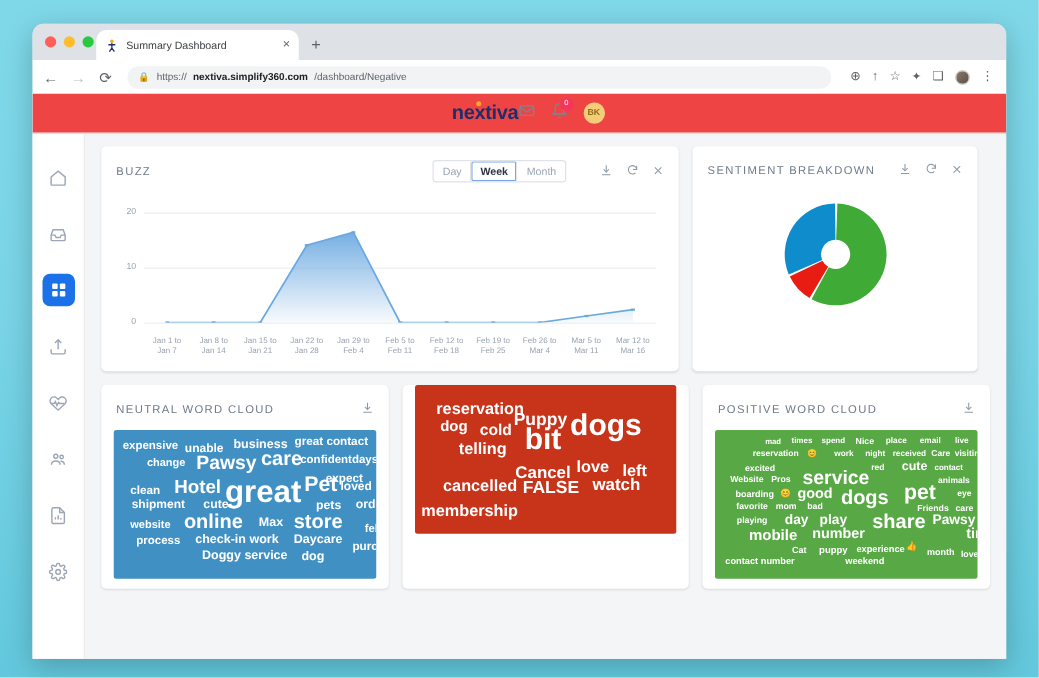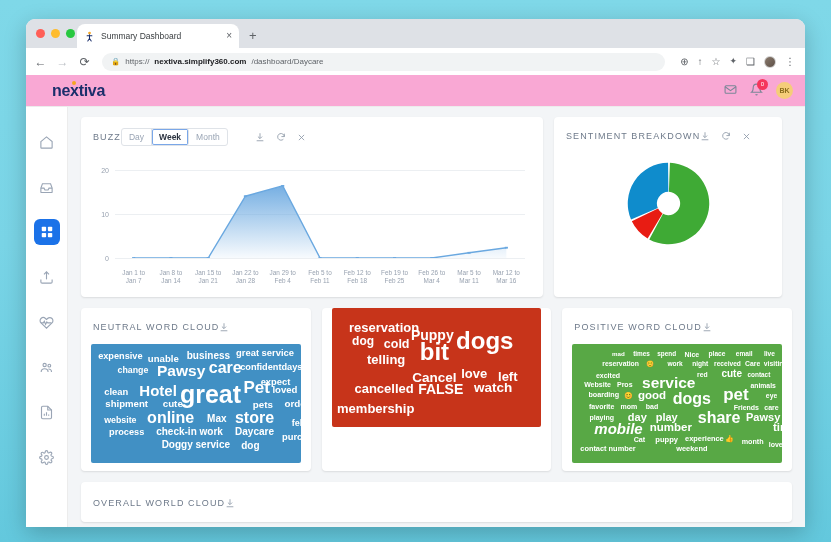--- a/index.html
+++ b/index.html
@@ -62,22 +62,22 @@
   .oi.puzzle { font-size: 9px; }
   .avatar-chrome {
     width: 12px; height: 12px; border-radius:50%;
     background: linear-gradient(135deg,#8a7a6d,#5d5047);
     border: 1px solid #d0d0d0;
   }
 
   
   .app { background:#fff; height: 452px; position:relative; }
   .appbar {
-    height: 32px; background:#f9a8d4; display:flex; align-items:center;
-    justify-content: space-between; padding: 0 12px 0 26px;
+    height: 32px; background:#ef4444; display:flex; align-items:center;
+    justify-content: center; padding: 0 12px 0 26px;
     border-bottom: 1px solid #ececec;
   }
   .logo { font-size: 16px; font-weight: bold; color:#1b2f6b; letter-spacing:-.3px; position:relative; }
   .logo .dotx {
     position:absolute; width:4px; height:4px; border-radius:50%;
     background:#f5a623; left: 20px; top: -1px;
   }
   .appbar-right { display:flex; align-items:center; gap:13px; }
   .ic { color:#7a8697; line-height:1; }
   .bell-wrap { position:relative; }
@@ -110,21 +110,21 @@
   .content {
     position:absolute; left:42px; top:32px; right:0; bottom:0;
     background:#f3f5f7; padding: 10px 13px 0 13px; overflow:hidden;
   }
   .row { display:flex; gap:11px; }
   .card {
     background:#fff; border-radius:4px;
     box-shadow: 0 1px 2px rgba(0,0,0,.10);
   }
   .card-head {
-    display:flex; align-items:center; 
+    display:flex; align-items:center; justify-content:space-between;
     padding: 11px 12px 9px 12px;
   }
   .card-title {
     font-size: 9px; color:#6e7a8a; letter-spacing: 1.1px;
   }
   .head-tools { display:flex; align-items:center; gap:11px; }
   .tool { color:#8b97a6; line-height:1; cursor:pointer; }
 
   
   .seg {
@@ -205,21 +205,21 @@
     </div>
 
     <div class="omnibar">
       <span class="navbtn">←</span>
       <span class="navbtn dim">→</span>
       <span class="navbtn">⟳</span>
       <div class="urlbox">
         <span class="lock">🔒</span>
         <span>https://</span>
           <span class="url-strong">nextiva.simplify360.com</span>
-          <span>/dashboard/Daycare</span>
+          <span>/dashboard/Negative</span>
       </div>
       <div class="omni-icons">
         <span class="oi">⊕</span>
         <span class="oi">↑</span>
         <span class="oi">☆</span>
         <span class="oi puzzle">✦</span>
         <span class="oi">❑</span>
         <span class="avatar-chrome"></span>
         <span class="oi">⋮</span>
       </div>
@@ -468,21 +468,21 @@
                 <span class="tool"><svg width="10" height="10" viewBox="0 0 24 24" fill="none" stroke="currentColor" stroke-width="2">
                     <path d="M12 3v12"></path>
                     <path d="M7 11l5 5 5-5"></path>
                     <path d="M4 21h16"></path>
                   </svg></span>
               </div>
               <div class="wc-body" style="background: rgb(65, 144, 196);">
                 <span style="left: 14%; top: 11%; font-size: 9.2px; font-weight: bold;">expensive</span>
                 <span style="left: 34.5%; top: 13%; font-size: 9.6px; font-weight: bold;">unable</span>
                 <span style="left: 56%; top: 10.5%; font-size: 10px; font-weight: bold;">business</span>
-                <span style="left: 83%; top: 7.5%; font-size: 9.4px; font-weight: bold;">great service</span>
+                <span style="left: 83%; top: 7.5%; font-size: 9.4px; font-weight: bold;">great contact</span>
                 <span style="left: 20%; top: 22%; font-size: 8.8px; font-weight: bold;">change</span>
                 <span style="left: 43%; top: 23%; font-size: 15.5px; font-weight: bold;">Pawsy</span>
                 <span style="left: 64%; top: 20.5%; font-size: 16px; font-weight: bold;">care</span>
                 <span style="left: 86%; top: 20%; font-size: 9.2px; font-weight: bold;">confidentdays</span>
                 <span style="left: 88%; top: 32%; font-size: 9.4px; font-weight: bold;">expect</span>
                 <span style="left: 12%; top: 40%; font-size: 9.4px; font-weight: bold;">clean</span>
                 <span style="left: 32%; top: 39%; font-size: 15px; font-weight: bold;">Hotel</span>
                 <span style="left: 57%; top: 42%; font-size: 25px; font-weight: bold;">great</span>
                 <span style="left: 79%; top: 36%; font-size: 17px; font-weight: bold;">Pet</span>
                 <span style="left: 92.5%; top: 39%; font-size: 9.6px; font-weight: bold;">loved</span>
@@ -562,44 +562,32 @@
                 <span style="left: 14%; top: 52%; font-size: 7px; font-weight: bold;">favorite</span>
                 <span style="left: 27%; top: 52%; font-size: 7px; font-weight: bold;">mom</span>
                 <span style="left: 38%; top: 52%; font-size: 7px; font-weight: bold;">bad</span>
                 <span style="left: 83%; top: 53%; font-size: 7px; font-weight: bold;">Friends</span>
                 <span style="left: 95%; top: 53%; font-size: 7px; font-weight: bold;">care</span>
                 <span style="left: 14%; top: 61%; font-size: 7px; font-weight: bold;">playing</span>
                 <span style="left: 31%; top: 61%; font-size: 11px; font-weight: bold;">day</span>
                 <span style="left: 45%; top: 61%; font-size: 11px; font-weight: bold;">play</span>
                 <span style="left: 70%; top: 62%; font-size: 16px; font-weight: bold;">share</span>
                 <span style="left: 91%; top: 61%; font-size: 11px; font-weight: bold;">Pawsy</span>
-                <span style="left: 22%; top: 71%; font-size: 15px; font-weight: bold; font-style: italic;">mobile</span>
+                <span style="left: 22%; top: 71%; font-size: 12px; font-weight: bold;">mobile</span>
                 <span style="left: 47%; top: 71%; font-size: 11.5px; font-weight: bold;">number</span>
                 <span style="left: 88%; top: 71%; font-size: 11.5px; font-weight: bold; margin-left: 28px;">time</span>
                 <span style="left: 32%; top: 81%; font-size: 7.2px; font-weight: bold;">Cat</span>
                 <span style="left: 45%; top: 81%; font-size: 7.6px; font-weight: bold;">puppy</span>
                 <span style="left: 63%; top: 80%; font-size: 7.4px; font-weight: bold;">experience</span>
                 <span style="left: 75%; top: 79%; font-size: 7px; font-weight: bold;">👍</span>
                 <span style="left: 86%; top: 82%; font-size: 7.2px; font-weight: bold;">month</span>
                 <span style="left: 97%; top: 84%; font-size: 7px; font-weight: bold;">love</span>
                 <span style="left: 17%; top: 88%; font-size: 7.4px; font-weight: bold;">contact number</span>
                 <span style="left: 57%; top: 88%; font-size: 7.4px; font-weight: bold;">weekend</span>
               </div>
             </div>
           </div>
 
-        <div class="card" id="overall-card">
-          <div class="card-head">
-            <span class="card-title">OVERALL WORLD CLOUD</span>
-            <span class="tool">
-              <svg width="10" height="10" viewBox="0 0 24 24" fill="none" stroke="currentColor" stroke-width="2">
-                <path d="M12 3v12"></path>
-                  <path d="M7 11l5 5 5-5"></path>
-                  <path d="M4 21h16"></path>
-                </svg>
-            </span>
-          </div>
-        </div>
 
       </div>
     </div>
   </div>
 </div>
 
 </body></html>

